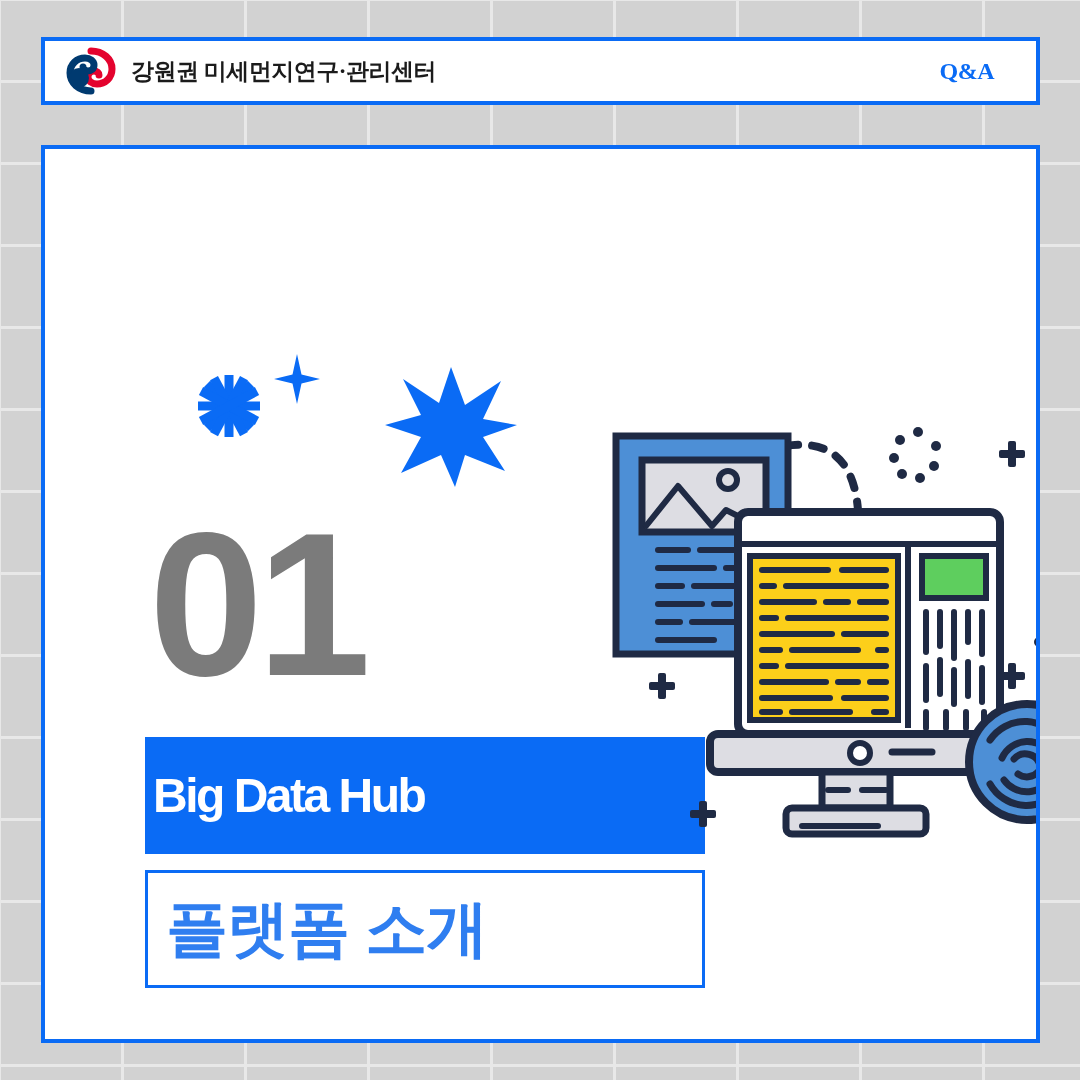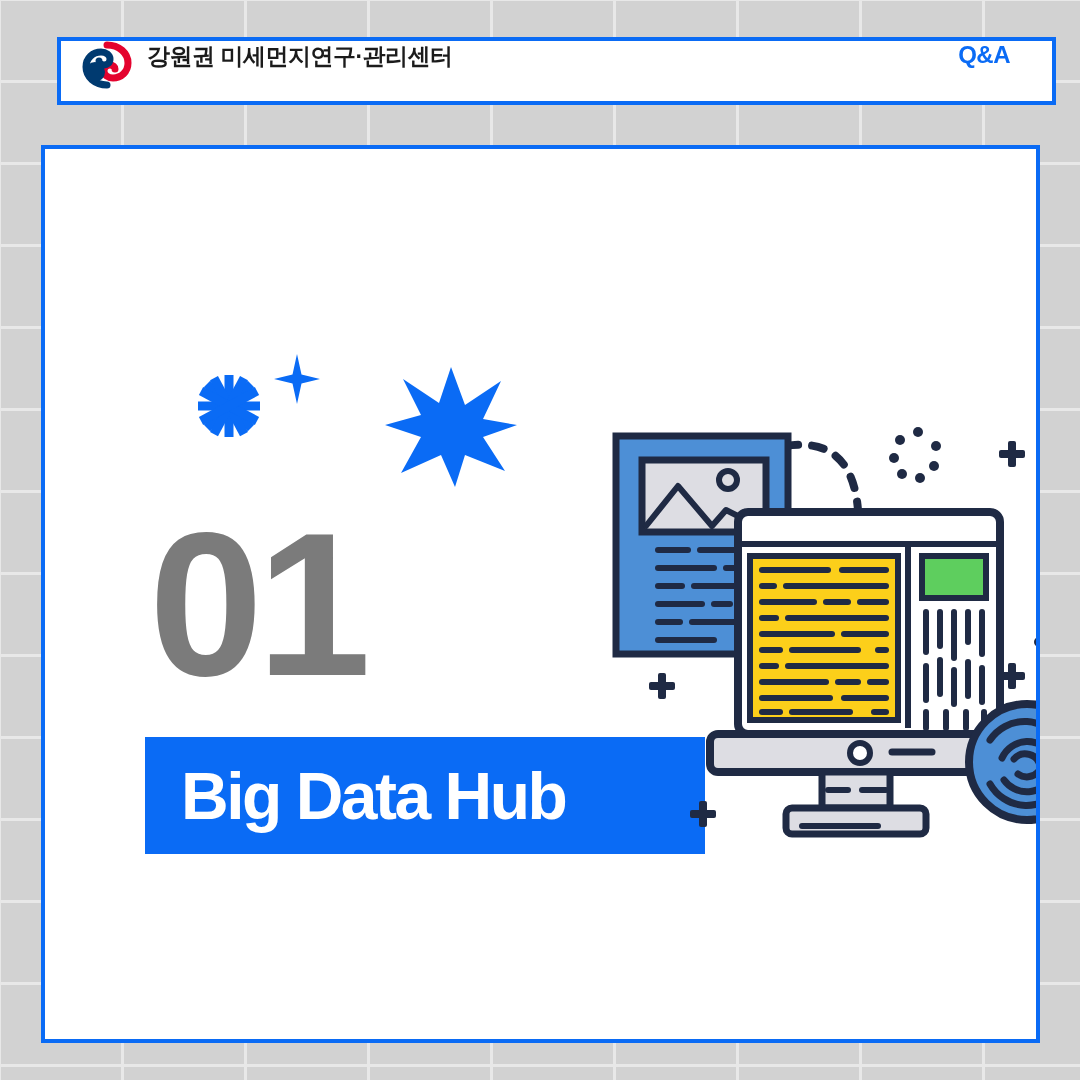--- a/index.html
+++ b/index.html
@@ -14,23 +14,23 @@
     background-color:#d2d2d2;
     background-image:
       linear-gradient(to right, #e8e8e8 3px, transparent 3px),
       linear-gradient(to bottom, #e8e8e8 3px, transparent 3px);
     background-size:123px 82px;
     background-position:-2px -2px;
   }
 
   
   .header{
-    position:absolute;left:57px;top:37px;width:999px;height:68px;
+    position:absolute;left:41px;top:37px;width:999px;height:68px;
     background:#ffffff;border:4px solid #0a6bf5;
-    box-sizing:border-box;display:flex;
+    box-sizing:border-box;display:flex;align-items:center;font-family:Liberation Serif, serif;
   }
   .logo-wrap{position:relative;width:52px;height:48px;margin-left:20px;flex:none;}
   .header-title{
     margin-left:14px;font-size:23px;font-weight:700;color:#1b1b1b;
     letter-spacing:-0.5px;white-space:nowrap;
   }
   .qa{
     margin-left:auto;margin-right:42px;font-size:24px;font-weight:800;
     color:#0a6bf5;letter-spacing:-0.5px;
   }
@@ -52,22 +52,22 @@
   .num{
     position:absolute;left:104px;top:352px;
     font-size:205px;font-weight:800;color:#7b7b7b;line-height:1;
     letter-spacing:-6px;
   }
   .hl{
     position:absolute;left:100px;top:588px;width:560px;height:117px;
     background:#0a6bf5;display:flex;align-items:center;
   }
   .hl span{
-    color:#ffffff;font-size:66px;font-weight:800;letter-spacing:-2.5px;
-    margin-left:36px;line-height:1;
+    color:#ffffff;font-size:48px;font-weight:800;letter-spacing:-2.5px;
+    margin-left:8px;line-height:1;
   }
   .boxed{
     position:absolute;left:100px;top:721px;width:560px;height:118px;
     border:3px solid #0a6bf5;box-sizing:border-box;display:flex;align-items:center;
   }
   .boxed span{
     color:#2f7ef0;font-size:62px;font-weight:800;letter-spacing:-1px;
     margin-left:18px;line-height:1;
   }
   .sub{
@@ -126,20 +126,23 @@
         <path d="M66 0 L80 38 L116 14 L98 52 L132 58 L98 70 L120 104 L80 88 L70 120 L56 88 L16 106 L36 70 L0 58 L36 48 L18 12 L54 36 Z" fill="currentColor"></path>
       </svg>
     </div>
 
     <div class="num">01</div>
 
     <div class="hl">
       <span>Big Data Hub</span>
     </div>
 
+    <div class="boxed">
+      <span>플랫폼 소개</span>
+    </div>
 
     <div class="sub">
       <div>강원권미세먼지연구관리센터</div>
 
     </div>
 
     <div class="illu">
       <svg viewBox="0 0 520 430" width="520" height="430">
 
         <g>

